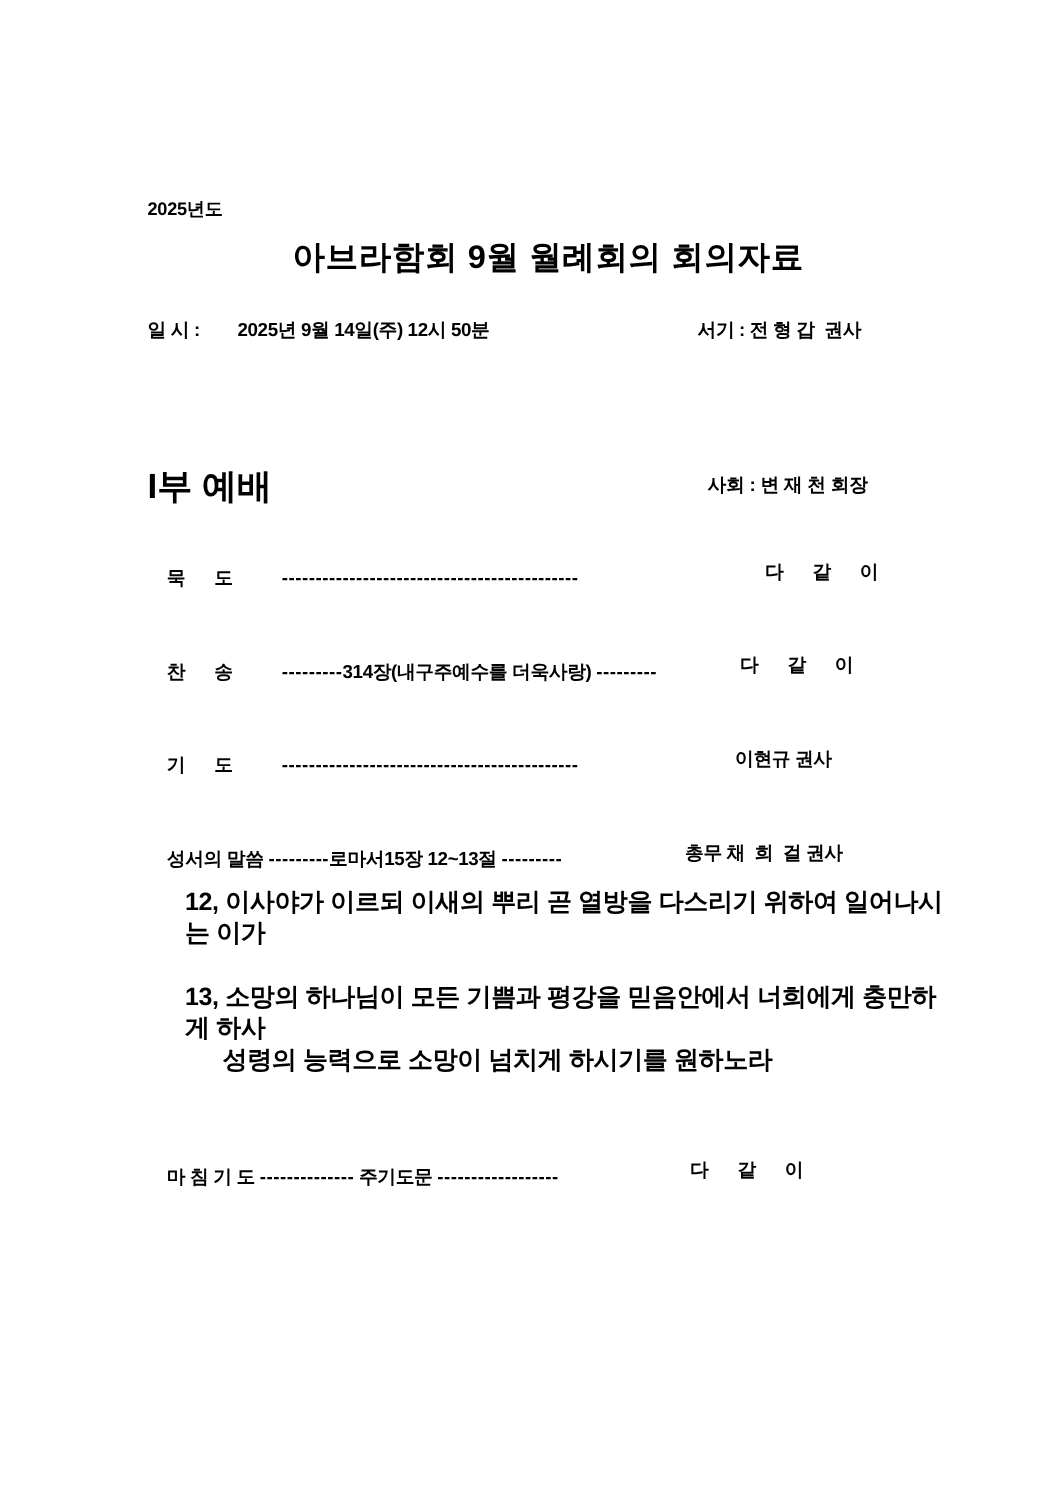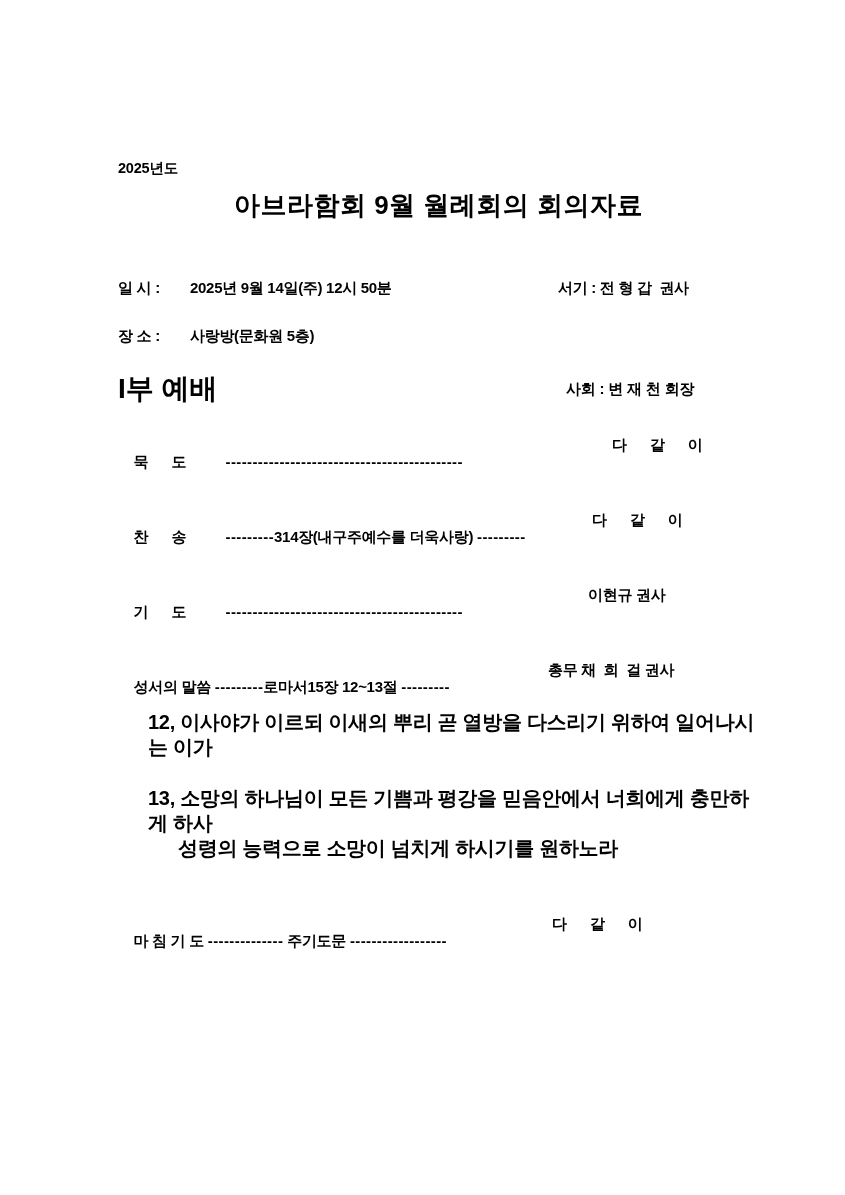--- a/index.html
+++ b/index.html
@@ -52,21 +52,20 @@
   }
 
   
   .meta-row {
     position: absolute;
     left: 118px;
     width: 640px;
     font-size: 15px;
     font-weight: 700;
     letter-spacing: -0.3px;
-    margin-top: 24px;
   }
   .meta-row .m-label {
     display: inline-block;
     width: 72px;
   }
   .meta-row .m-right {
     position: absolute;
     left: 440px;
     top: 0;
     white-space: pre;
@@ -101,21 +100,21 @@
     white-space: pre;
   }
   .order-row .o-label {
     display: inline-block;
   }
   .order-row .o-dashes {
     letter-spacing: 0.4px;
   }
   .order-row .o-right {
     position: absolute;
-    top: 0;
+    top: 12px;
     white-space: pre;
   }
 
   .row-silent   { top: 436px; }
   .row-hymn     { top: 511px; }
   .row-prayer   { top: 586px; }
   .row-word     { top: 661px; }
   .row-closing  { top: 915px; }
 
   .lbl-wide {
@@ -159,23 +158,20 @@
 
   <div class="abs year">2025년도</div>
 
   <div class="abs doc-title">아브라함회 9월 월례회의 회의자료</div>
 
   <div class="meta-row row-datetime">
     <span class="m-label">일      시 :</span><span>2025년 9월 14일(주) 12시 50분</span>
     <span class="m-right">서기 : 전 형 갑  권사</span>
   </div>
 
-  <div class="meta-row row-place">
-    <span class="m-label">장      소 :</span><span>사랑방(문화원 5층)</span>
-  </div>
 
   <div class="abs section-head">I부 예배</div>
   <div class="abs section-head-right">사회 : 변 재 천 회장</div>
 
   <div class="order-row row-silent">
     <span class="o-label lbl-wide">묵      도</span><span class="o-dashes">--------------------------------------------</span>
     <span class="o-right" style="left:494px;">다      같      이</span>
   </div>
 
   <div class="order-row row-hymn">

